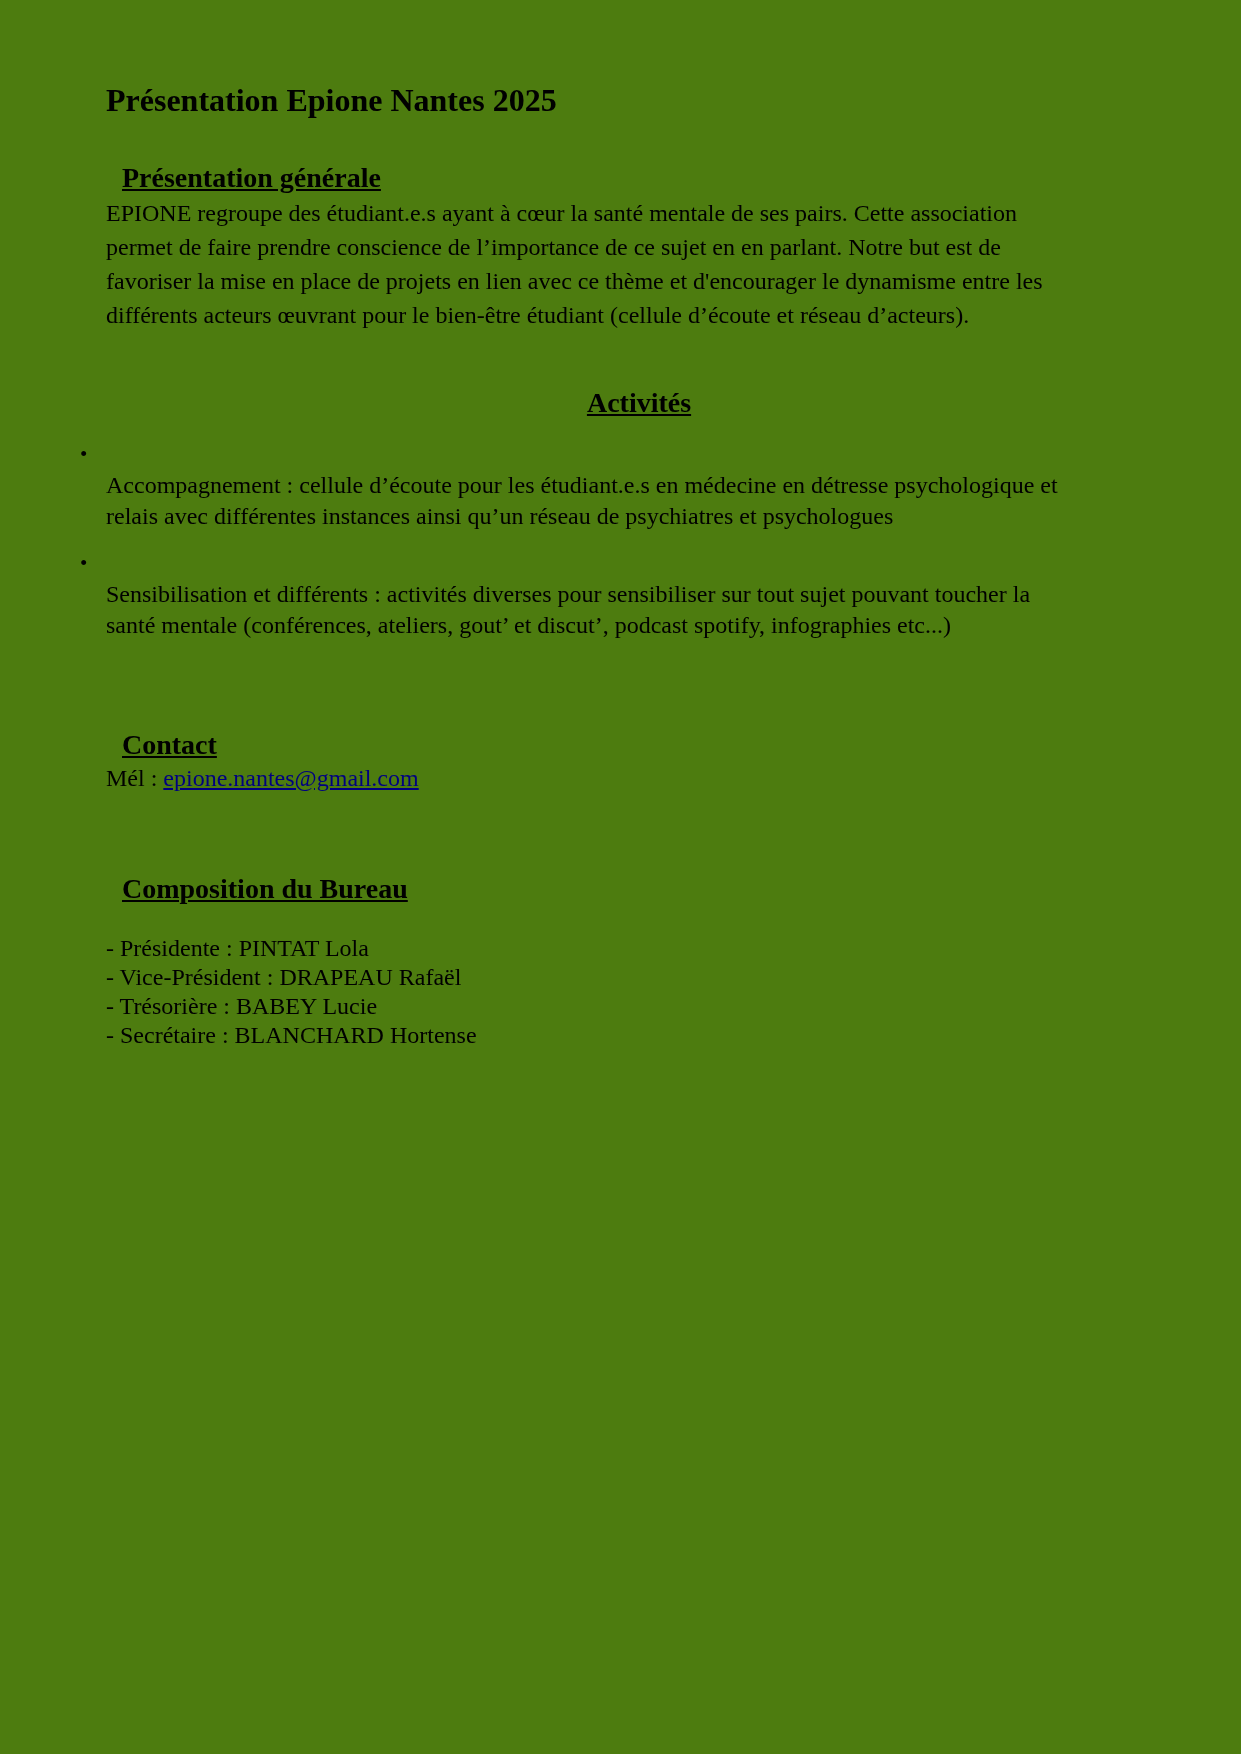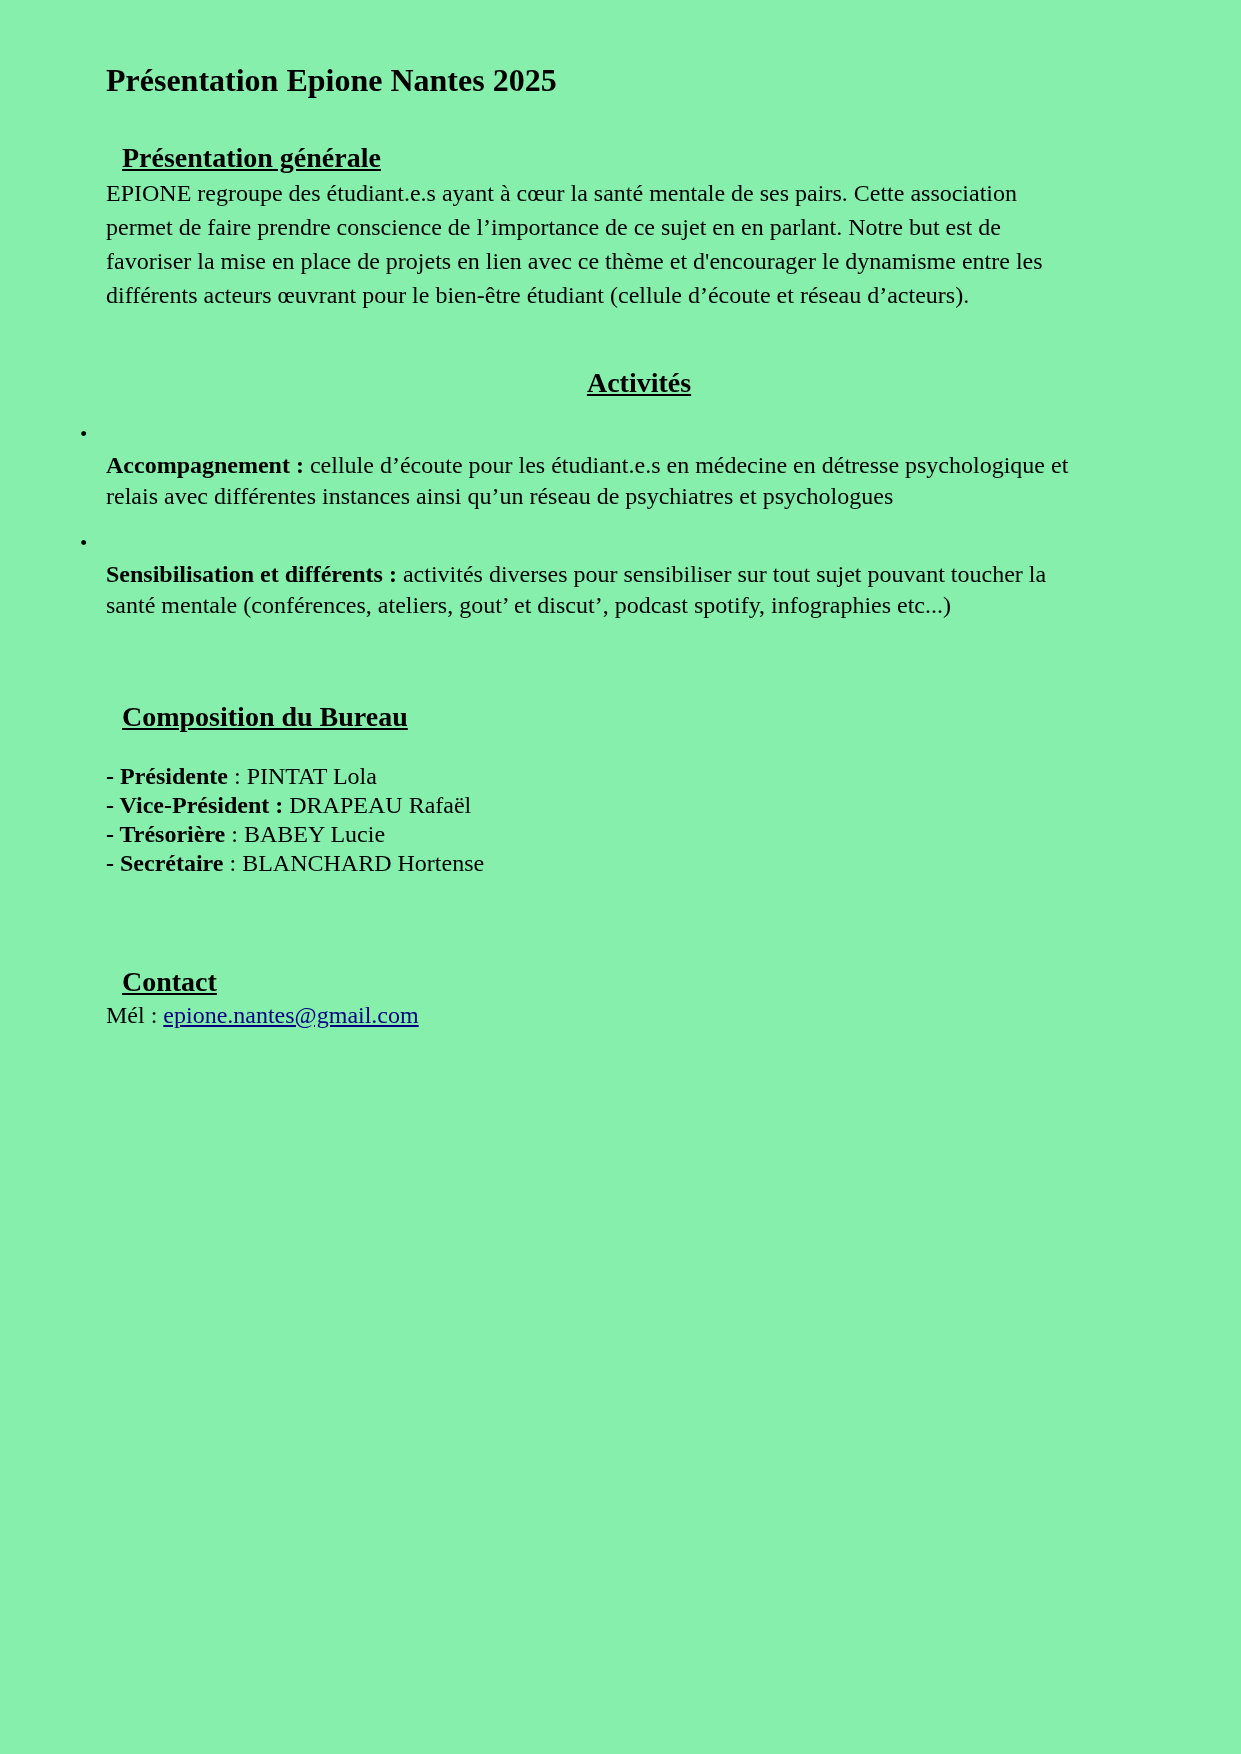--- a/index.html
+++ b/index.html
@@ -1,24 +1,24 @@
 <!DOCTYPE html>
 <html><head>
 <meta charset="utf-8">
 <style>
   * { margin: 0; padding: 0; box-sizing: border-box; }
   html, body { background: #ffffff; }
   .page {
     position: relative;
     width: 1241px;
     height: 1754px;
-    background: #86efac;
+    background: #4d7c0f;
     color: #000000;
     font-family: "Liberation Serif", "DejaVu Serif", serif;
-    padding: 60px 85px 0 106px;
+    padding: 80px 85px 0 106px;
     overflow: hidden;
   }
   .doc-title {
     font-size: 32px;
     font-weight: bold;
     line-height: 40px;
     margin-bottom: 40px;
   }
   .section-heading {
     font-size: 28px;
@@ -49,21 +49,21 @@
     max-width: 1060px;
     margin-bottom: 16px;
   }
   .bullet-icon {
     position: absolute;
     left: -26px;
     top: 0;
     font-size: 21px;
     line-height: 31px;
   }
-  .bold-run { font-weight: bold; margin-top: 6px; }
+  .bold-run { font-weight: normal; margin-top: 6px; }
   .heading-bureau { margin-top: 78px; }
   .bureau-list { margin-top: 27px; }
   .bureau-member {
     font-size: 24px;
     line-height: 29px;
   }
   .heading-contact { margin-top: 86px; }
   .contact-line {
     font-size: 24px;
     line-height: 30px;
@@ -96,37 +96,37 @@
 relais avec différentes instances ainsi qu’un réseau de psychiatres et psychologues</span>
       </li>
       <li class="activity-item">
         <span class="bullet-icon">•</span><span class="bold-run">Sensibilisation et différents :</span><span> activités diverses pour sensibiliser sur tout sujet pouvant toucher la
 santé mentale (conférences, ateliers, gout’ et discut’, podcast spotify, infographies etc...)</span>
       </li>
     </ul>
   </section>
 
   <section>
+    <h2 class="section-heading heading-contact">Contact</h2>
+    <p class="contact-line">
+      <span>Mél : </span><a href="#" class="email-link">epione.nantes@gmail.com</a>
+    </p>
+  </section>
+
+  <section>
     <h2 class="section-heading heading-bureau">Composition du Bureau</h2>
     <div class="bureau-list">
       <div class="bureau-member">
         <span class="bold-run">- Présidente</span><span> : PINTAT Lola</span>
       </div>
       <div class="bureau-member">
         <span class="bold-run">- Vice-Président :</span><span> DRAPEAU Rafaël</span>
       </div>
       <div class="bureau-member">
         <span class="bold-run">- Trésorière</span><span> : BABEY Lucie</span>
       </div>
       <div class="bureau-member">
         <span class="bold-run">- Secrétaire</span><span> : BLANCHARD Hortense</span>
       </div>
     </div>
   </section>
 
-  <section>
-    <h2 class="section-heading heading-contact">Contact</h2>
-    <p class="contact-line">
-      <span>Mél : </span><a href="#" class="email-link">epione.nantes@gmail.com</a>
-    </p>
-  </section>
-
 </div>
 
 </body></html>

